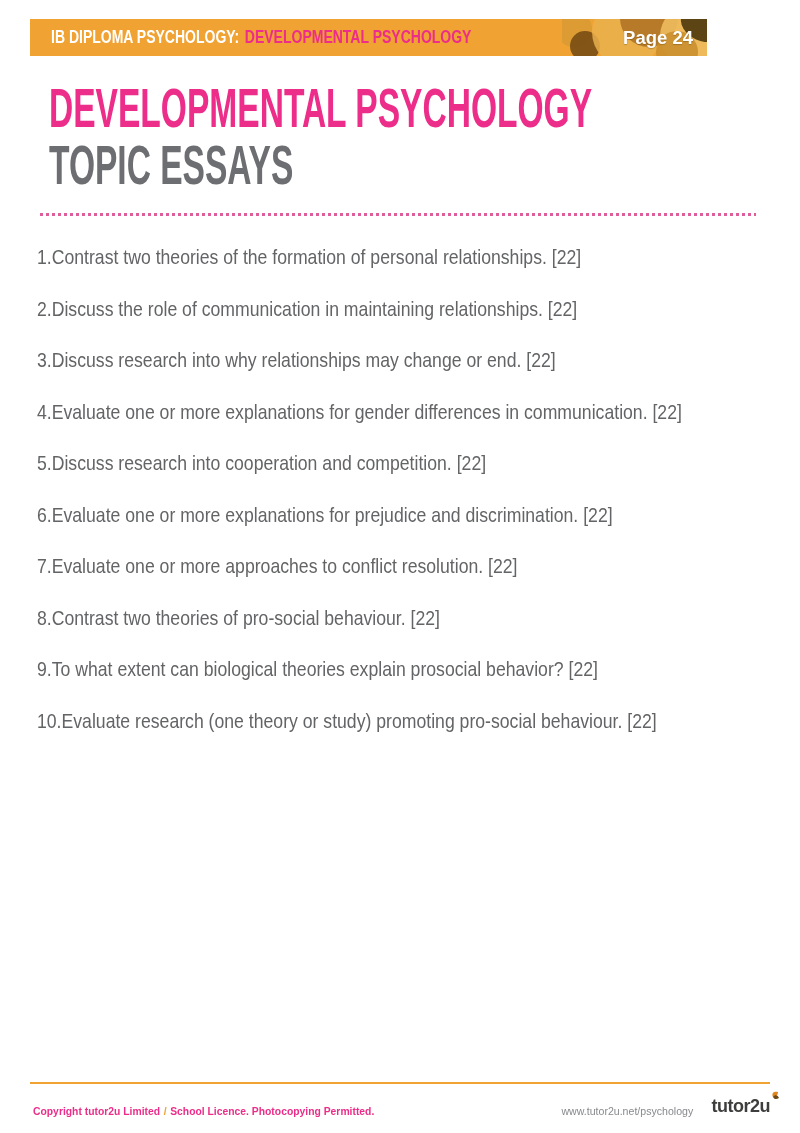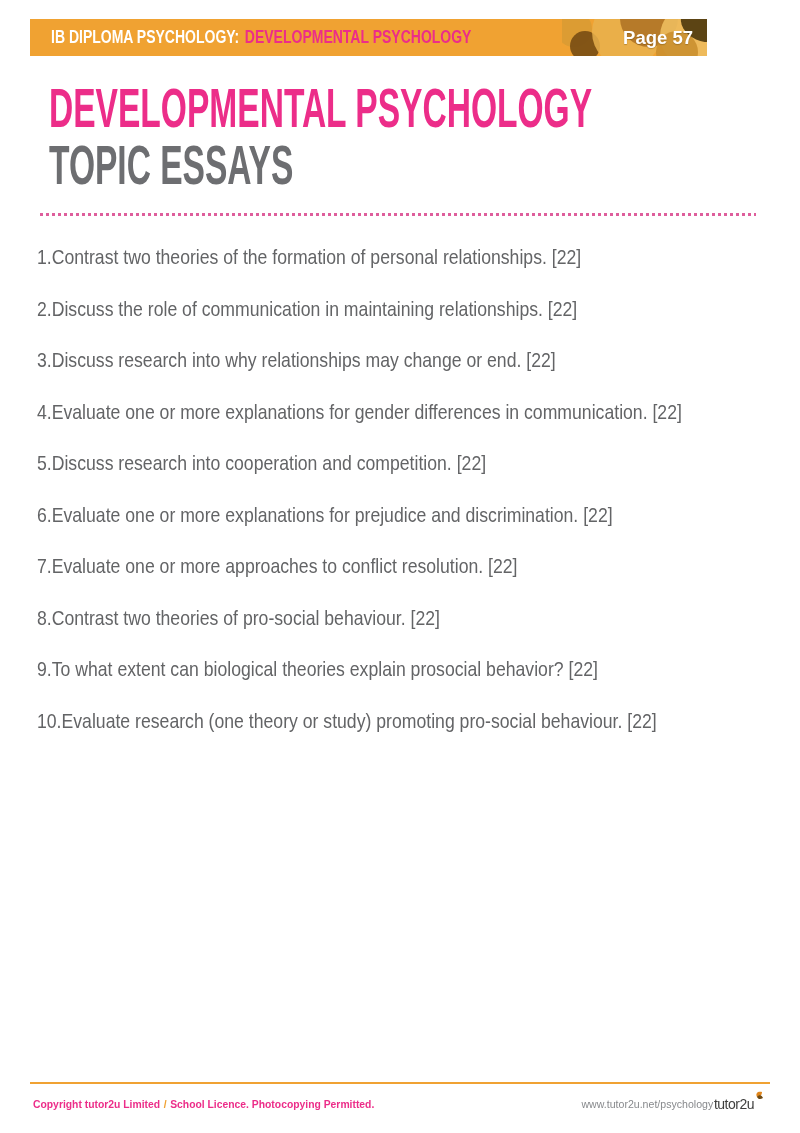--- a/index.html
+++ b/index.html
@@ -49,35 +49,35 @@
   .essays{position:absolute;left:37px;top:246px;right:28px;}
   .essay{
     font-size:21px;line-height:22px;height:22px;margin-bottom:29.5px;
     color:var(--text_gray,#636466);
     transform:scaleX(0.84);transform-origin:0 50%;white-space:nowrap;
   }
   
   .footer-rule{position:absolute;left:30px;top:1082px;width:740px;height:2px;
     background:var(--orange,#F0A232);}
   .footer{
-    position:absolute;left:33px;right:46px;top:1091px;height:26px;
-    display:flex;align-items:center;
+    position:absolute;left:33px;right:30px;top:1091px;height:26px;
+    display:flex;align-items:flex-end;
   }
   .copyright{
     font-size:11.5px;font-weight:bold;color:var(--pink,#EC2D89);
     transform:scaleX(0.9);transform-origin:0 50%;white-space:nowrap;
   }
   .copyright .sep{color:var(--orange,#F0A232);margin:0 4px;}
   .footer-spacer{flex:1;}
   .site-url{
     font-size:11.5px;color:var(--url_gray,#87898C);white-space:nowrap;
     transform:scaleX(0.92);transform-origin:100% 50%;
   }
   .logo{
-    position:relative;margin-left:1px;font-size:14px;font-weight:normal;
+    position:relative;margin-left:18px;font-size:18px;font-weight:bold;
     color:var(--logo_charcoal,#3E3E3D);letter-spacing:-0.5px;white-space:nowrap;
   }
   .logo-mark{position:absolute;right:-9px;top:-5px;width:12px;height:12px;}
 </style>
 </head>
 <body>
 
 <div class="page">
 
   <header class="topbar">
@@ -87,21 +87,21 @@
       <div class="c c3"></div>
       <div class="c c4"></div>
       <div class="c c5"></div>
       <div class="c c6"></div>
       <div class="c c7"></div>
     </div>
     <div class="topbar-text">
       <span class="prefix">IB DIPLOMA PSYCHOLOGY:</span>
       <span class="topic">DEVELOPMENTAL PSYCHOLOGY</span>
     </div>
-    <div class="pagenum">Page 57</div>
+    <div class="pagenum">Page 24</div>
   </header>
 
   <h1 class="doc-title">
     <div class="line1">DEVELOPMENTAL PSYCHOLOGY</div>
     <div class="line2">TOPIC ESSAYS</div>
   </h1>
 
   <div class="dotted"></div>
 
   <div class="essays">

